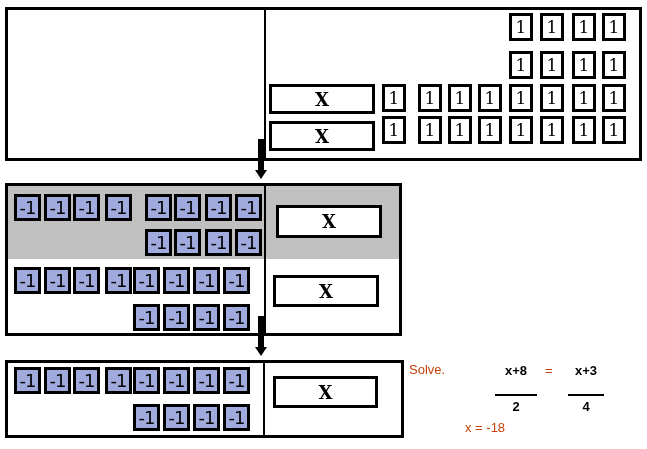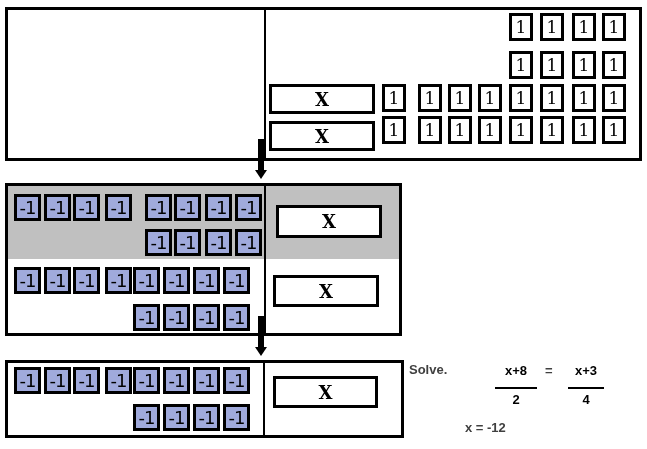--- a/index.html
+++ b/index.html
@@ -13,23 +13,23 @@
   .one { position:absolute; width:24px; height:28px; border:3px solid #000; background:#fff; box-sizing:border-box;
          display:flex; align-items:center; justify-content:center;
          font-family:"DejaVu Serif", serif; font-size:17px; color:#000; }
   .neg { position:absolute; width:27px; height:27px; border:3px solid #000; background:#a0aadc; box-sizing:border-box;
          display:flex; align-items:center; justify-content:center;
          font-family:"DejaVu Sans", sans-serif; font-size:18px; color:#000; letter-spacing:-1px; line-height:1; }
   .arrow { position:absolute; }
   .arrow .shaft { position:absolute; left:3px; top:0; width:6px; background:#000; }
   .arrow .head { position:absolute; left:0; width:0; height:0;
                  border-left:6px solid transparent; border-right:6px solid transparent; border-top:9px solid #000; }
-  .txt { position:absolute; font-family:"Liberation Sans", sans-serif; font-weight:bold; font-size:13px; color:#404040; white-space:nowrap; }
+  .txt { position:absolute; font-family:"Liberation Sans", sans-serif; font-weight:normal; font-size:13px; color:#c2410c; white-space:nowrap; }
   .frac { position:absolute; text-align:center; font-family:"Liberation Sans", sans-serif; font-weight:bold; font-size:13px; }
-  .frac .num { display:block; padding:0 4px 9px; border-bottom:2px solid #000; }
+  .frac .num { display:block; padding:0 4px 16px; border-bottom:2px solid #000; }
   .frac .den { display:block; padding-top:3px; }
 </style>
 </head>
 <body>
 
 <div class="panel" style="left:5px;top:7px;width:637px;height:154px;"></div>
 <div class="divider" style="left:264px;top:8px;height:152px;"></div>
 
 <div class="xbar" style="left:269px;top:84px;width:106px;height:30px;">
     <span>X</span>
@@ -256,13 +256,13 @@
 <div class="txt" style="left:409px;top:362px;">Solve.</div>
 <div class="frac" style="left:495px;top:363px;width:42px;">
   <span class="num">x+8</span>
   <span class="den">2</span>
 </div>
 <div class="txt" style="left:545px;top:363px;">=</div>
 <div class="frac" style="left:568px;top:363px;width:36px;">
   <span class="num">x+3</span>
   <span class="den">4</span>
 </div>
-<div class="txt" style="left:465px;top:420px;">x = -12</div>
+<div class="txt" style="left:465px;top:420px;">x = -18</div>
 
 </body></html>

